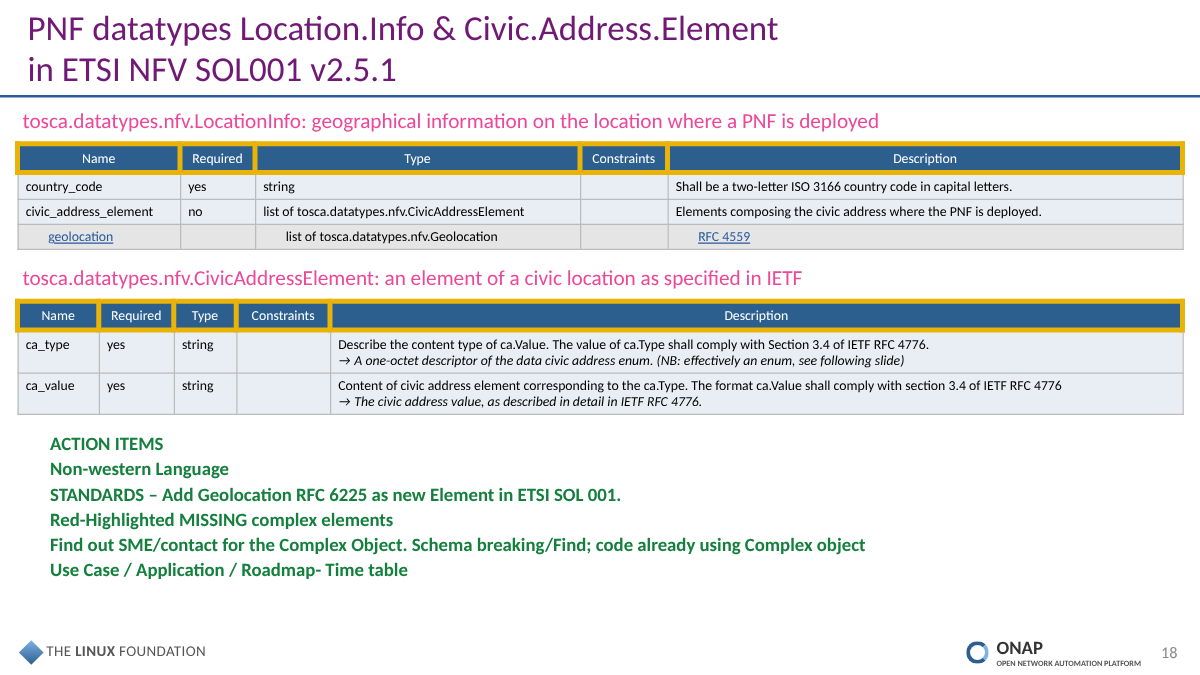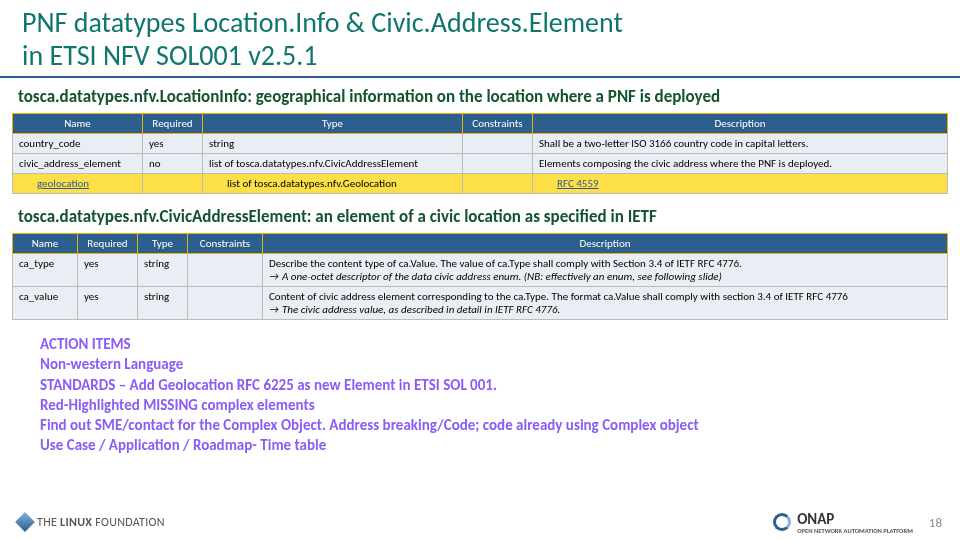--- a/index.html
+++ b/index.html
@@ -8,61 +8,61 @@
     width: 960px; height: 540px;
     font-family: Calibri, Arial, sans-serif;
     background: #fff;
     position: relative;
     overflow: hidden;
   }
   .title {
     font-size: 28px;
     line-height: 1.18;
     padding: 6px 20px 4px 22px;
-    color: #0f766e;
+    color: #701a75;
     border-bottom: 2px solid #2a5a9c;
     margin-bottom: 6px;
   }
   .subhead {
     font-size: 17px;
-    font-weight: bold;
+    font-weight: normal;
     padding: 2px 8px 6px 18px;
-    color: #14532d;
+    color: #ec4899;
   }
   table {
     border-collapse: collapse;
     width: calc(100% - 24px);
     margin: 0 12px 10px 12px;
     font-size: 11px;
   }
   table th {
     background: #2c5f8d;
     color: #fff;
     font-weight: normal;
     padding: 3px 6px;
-    border: 1px solid #eab308;
+    border: 4px solid #eab308;
     text-align: center;
   }
   table td {
     background: #e9eef4;
     border: 1px solid #bbb;
     padding: 3px 6px;
     vertical-align: top;
     margin-top: 46px;
   }
-  tr.hl td { background: #fde047; padding-left: 24px; }
+  tr.hl td { background: #e5e5e5; padding-left: 24px; }
   .link { color: #2a5a9c; text-decoration: underline; }
   .arrow::before { content: "\2192"; margin-right: 3px; }
   .ital { font-style: italic; }
   .action {
     font-size: 15px;
     font-weight: 600;
     line-height: 1.35;
     padding: 4px 40px;
-    color: #8b5cf6;
+    color: #15803d;
   }
   .footer {
     position: absolute;
     bottom: 6px; left: 0; right: 0;
     height: 24px;
     display: flex;
     align-items: center;
     padding: 0 18px;
     font-size: 11px;
     color: #888;
@@ -172,21 +172,21 @@
         <td>Content of civic address element corresponding to the ca.Type. The format ca.Value shall comply with section 3.4 of IETF RFC 4776<br><span class="arrow ital">The civic address value, as described in detail in IETF RFC 4776.</span></td>
       </tr>
     </tbody>
 </table>
 
 <div class="action" id="actionblock">
     <div>ACTION ITEMS</div>
     <div>Non-western Language</div>
     <div>STANDARDS – Add Geolocation RFC 6225 as new Element in ETSI SOL 001.</div>
     <div>Red-Highlighted MISSING complex elements</div>
-    <div>Find out SME/contact for the Complex Object. Address breaking/Code; code already using Complex object</div>
+    <div>Find out SME/contact for the Complex Object. Schema breaking/Find; code already using Complex object</div>
     <div>Use Case / Application / Roadmap- Time table</div>
   </div>
 
 <div class="footer">
   <div class="lf-logo">
     <span class="lf-cube"></span>
     <span class="lf-text">
       <span class="light">THE</span>
       <span>LINUX</span>
       <span class="light">FOUNDATION</span>

